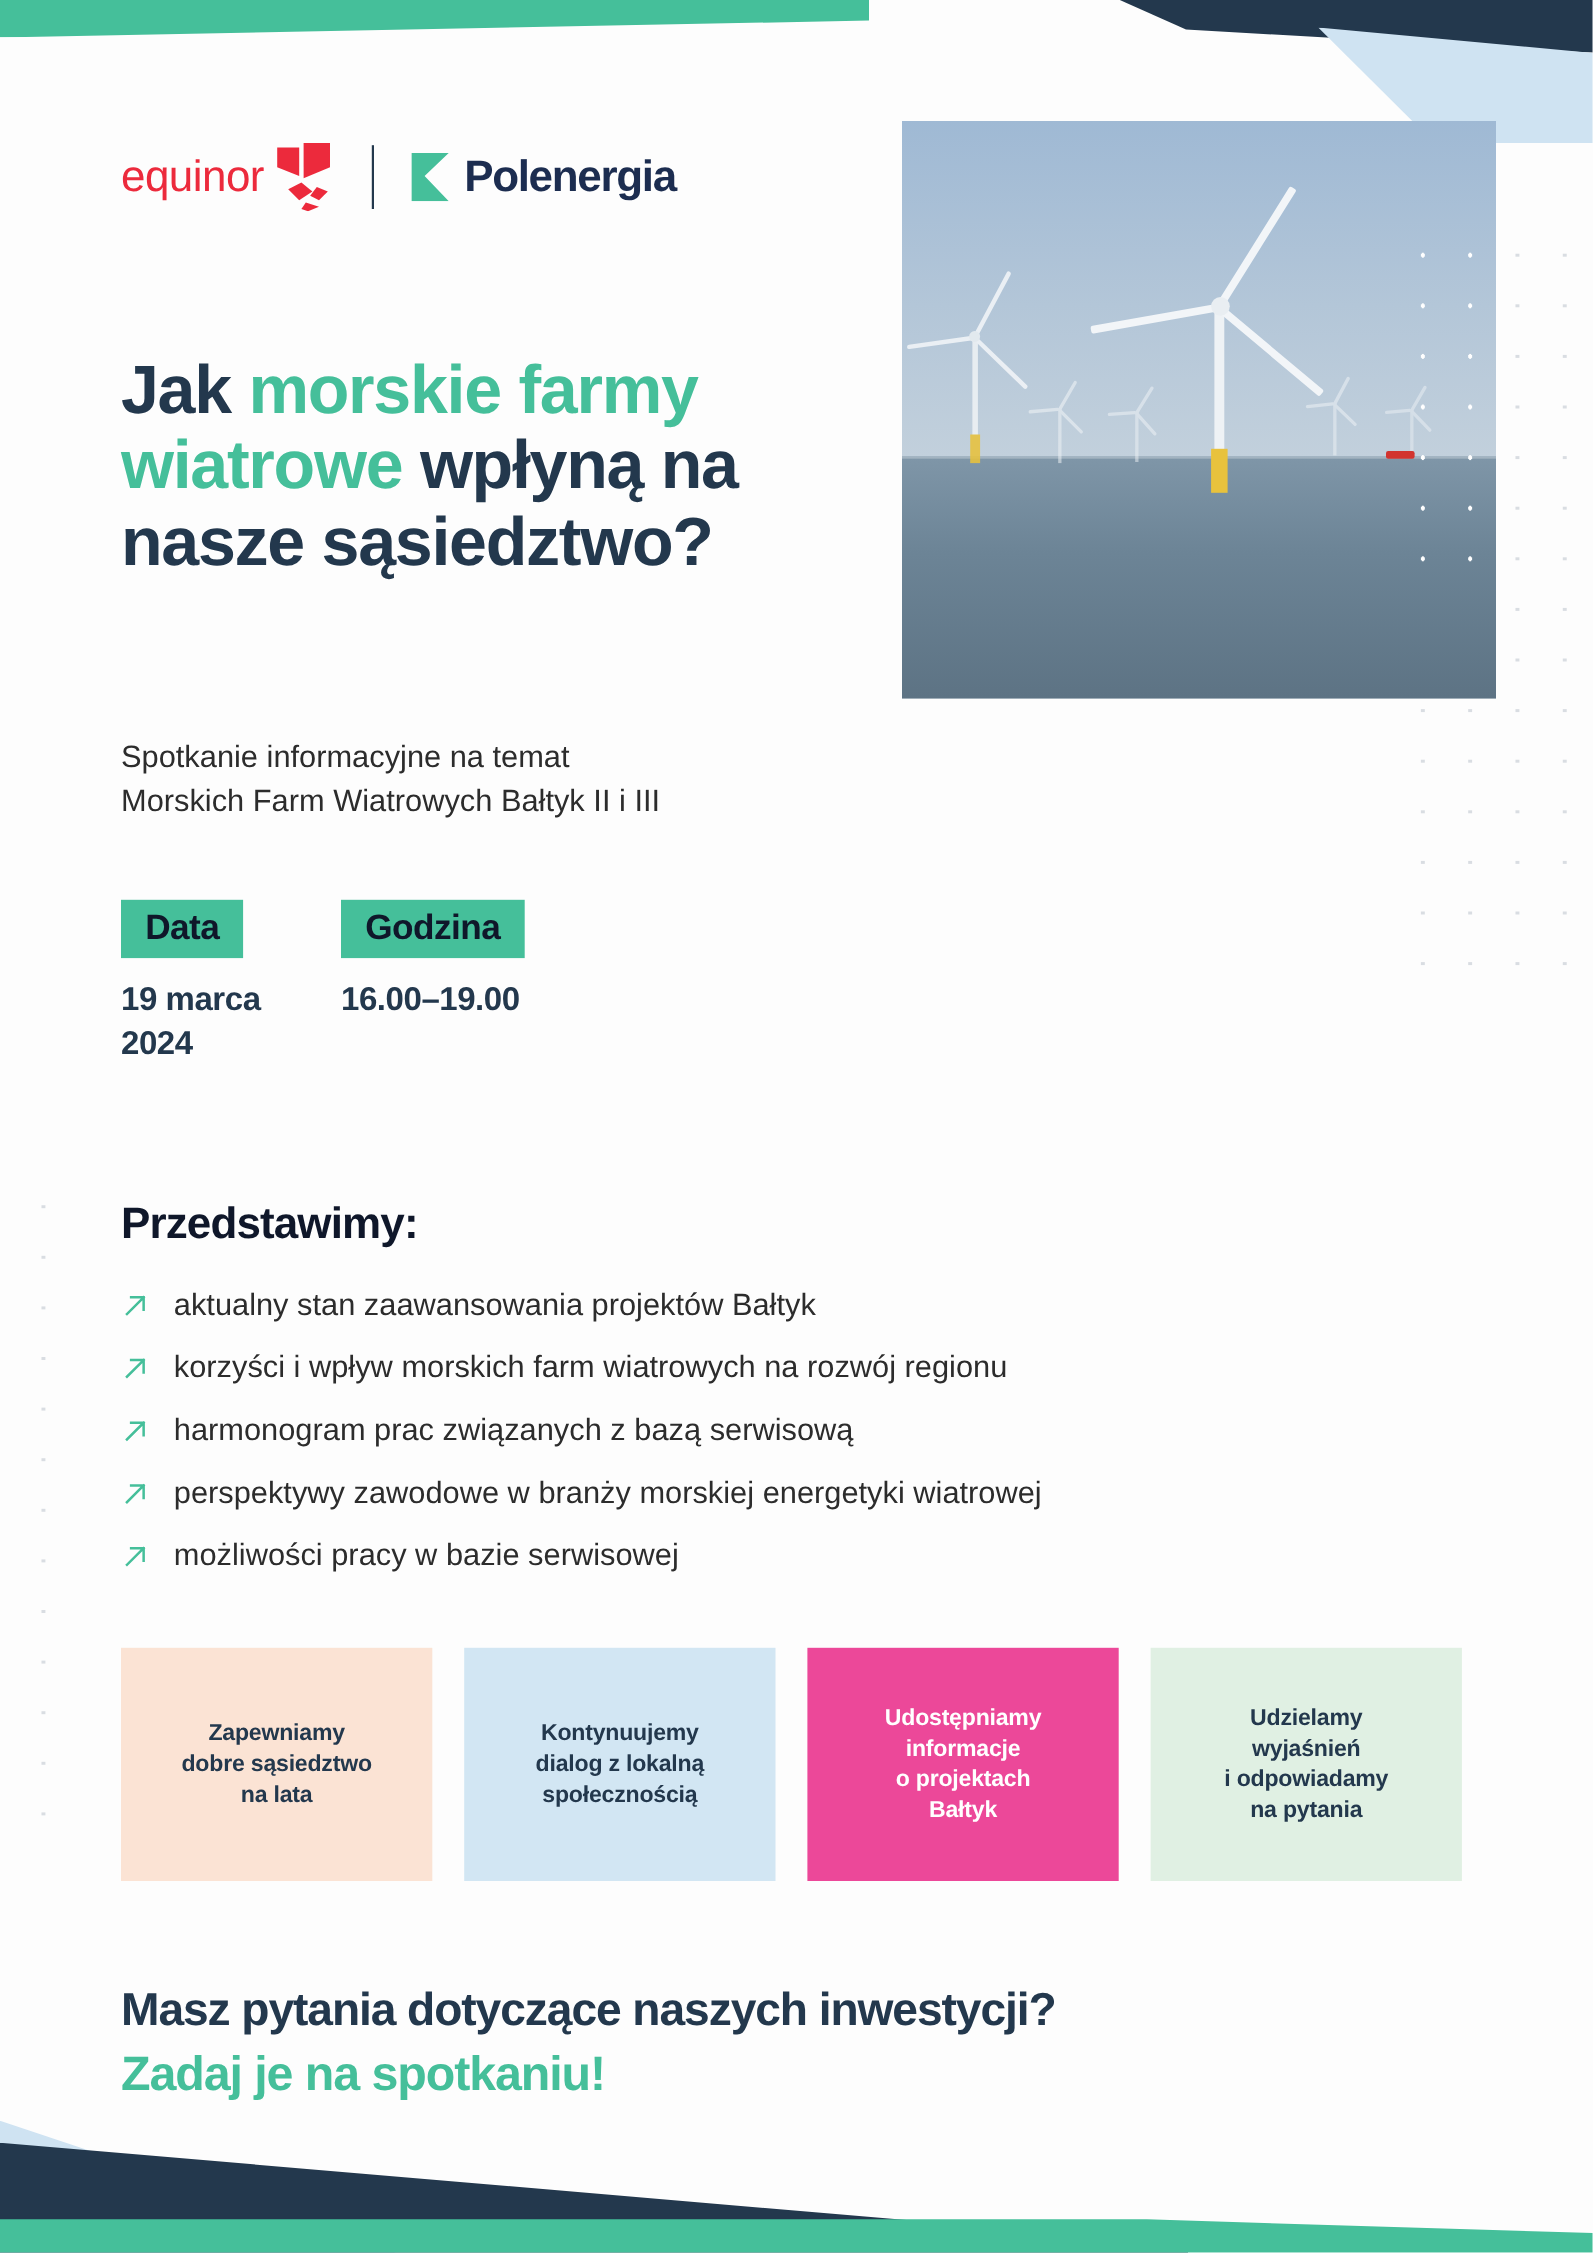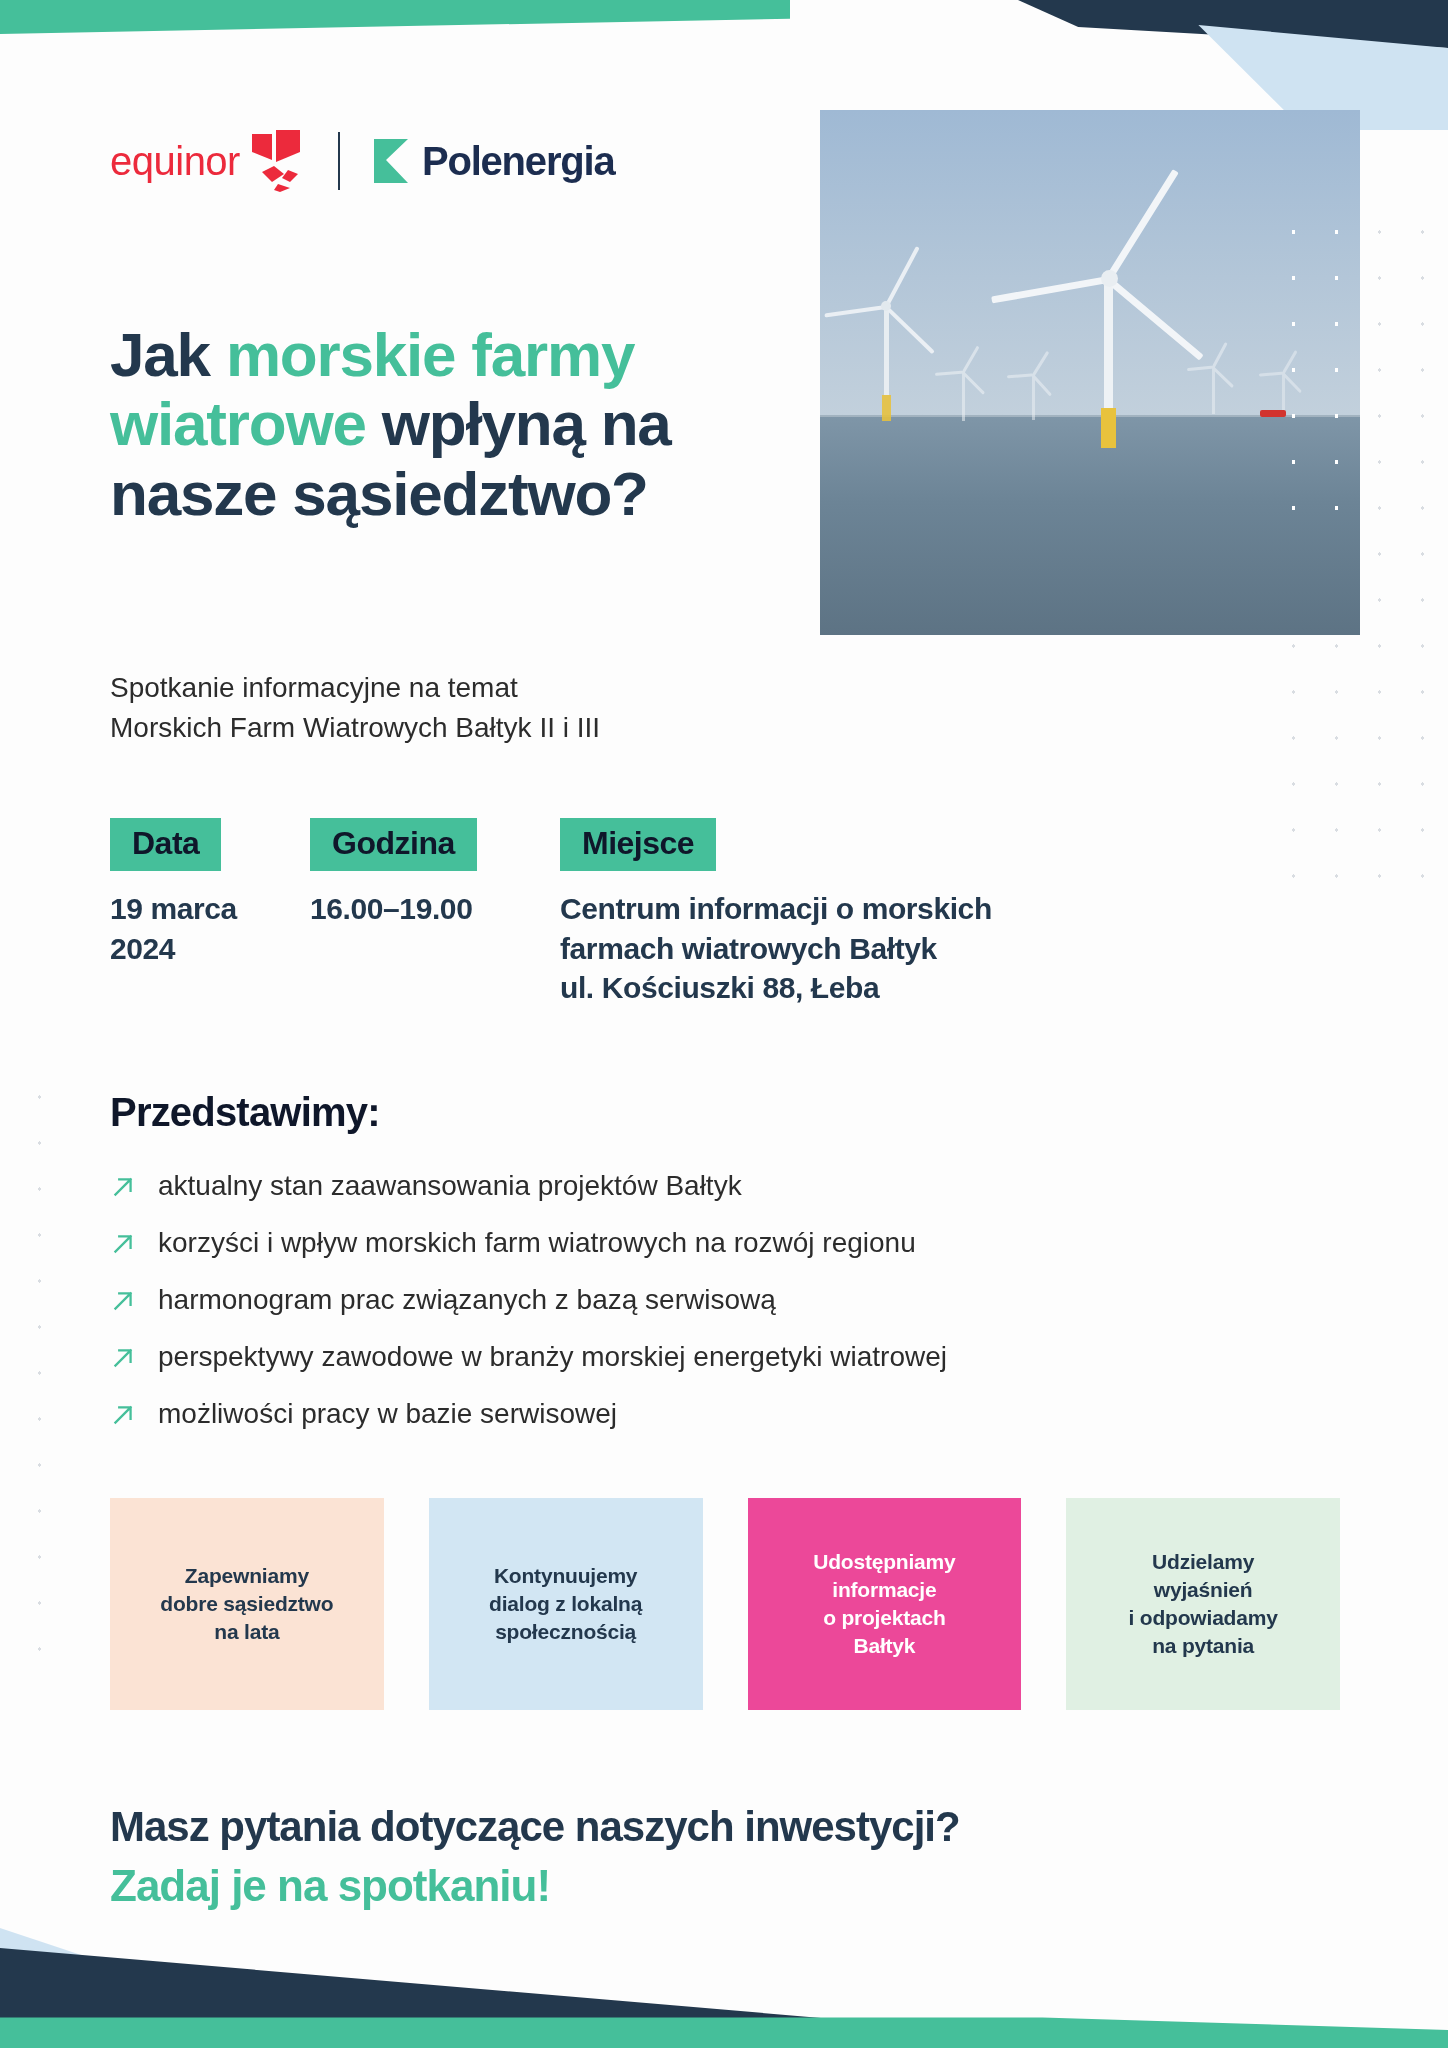--- a/index.html
+++ b/index.html
@@ -166,21 +166,21 @@
     margin-bottom:22px;
   }
   .arrow-icon { width:26px; height:26px; flex:0 0 26px; margin-top:6px; }
   .agenda-text {
     font-size:28px; color:#2c2c2c; line-height:1.25; font-weight:400;
   }
 
   
   #promise-row {
     position:absolute; top:1498px; left:110px; width:1230px; z-index:5;
-    display:flex; gap:45px;
+    display:flex; gap:29px;
   }
   .promise-box {
     width:283px; height:212px;
     display:flex; align-items:center; justify-content:center; text-align:center;
     padding:10px;
   }
   .promise-text {
     font-size:21px; font-weight:bold; line-height:1.34; letter-spacing:-0.2px;
     white-space:pre-line;
   }
@@ -293,26 +293,20 @@
 <div id="info-row">
   <div class="info-col date">
     <div class="info-badge">Data</div>
     <div class="info-value" style="white-space:pre-line">19 marca
 2024</div>
   </div>
   <div class="info-col time">
     <div class="info-badge">Godzina</div>
     <div class="info-value" style="white-space:pre-line">16.00–19.00</div>
   </div>
-  <div class="info-col place">
-    <div class="info-badge">Miejsce</div>
-    <div class="info-value" style="white-space:pre-line">Centrum informacji o morskich
-farmach wiatrowych Bałtyk
-ul. Kościuszki 88, Łeba</div>
-  </div>
 </div>
 
 <h2 id="agenda-title">Przedstawimy:</h2>
 <ul id="agenda-list">
   <li>
     <svg class="arrow-icon" viewBox="0 0 24 24">
       <path d="M5 19 L19 5 M8.5 5 H19 V15.5" fill="none" stroke="#45bf9a" stroke-width="2.1" stroke-linecap="square"></path>
     </svg>
     <span class="agenda-text">aktualny stan zaawansowania projektów Bałtyk</span>
   </li>

